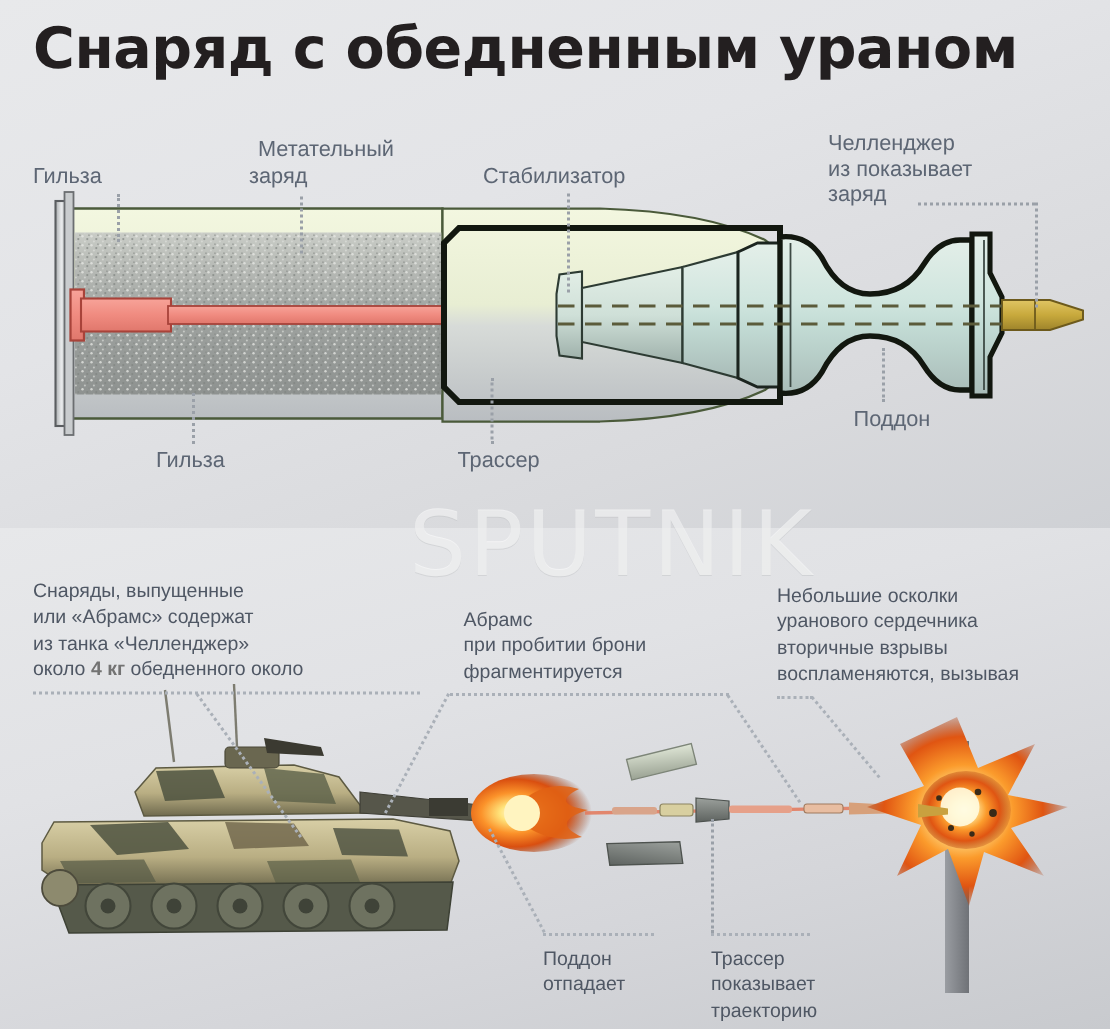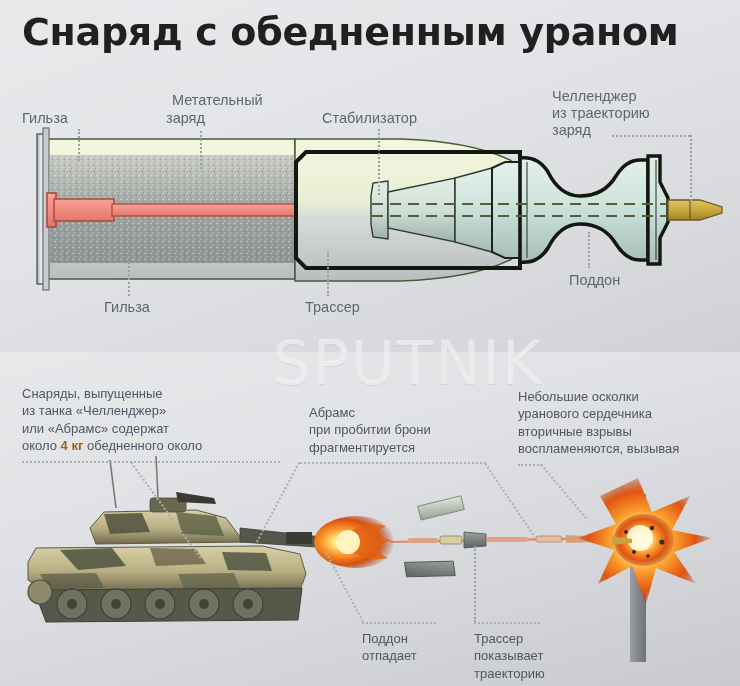--- a/index.html
+++ b/index.html
@@ -34,21 +34,21 @@
   .doth{position:absolute;height:0;border-top:2px dotted #9aa0a8;}
 
   
   .shell{position:absolute;left:0;top:120px;width:740px;height:180px;}
   svg{display:block;}
 
   
   .scene{position:absolute;left:0;top:352px;width:740px;height:334px;}
 
   .txtblk{position:absolute;color:#4f5764;font-size:13px;line-height:17.4px;}
-  .txtblk b{font-weight:700;color:#a16207;}
+  .txtblk b{font-weight:700;color:#737373;}
 
   .dotline{position:absolute;height:0;border-top:2px dotted #aab0b8;}
   .dotdiag{position:absolute;transform-origin:0 0;height:0;border-top:2px dotted #aab0b8;}
 </style>
 </head>
 <body>
 
 <div class="page">
 
   <div class="bg-top"></div>
@@ -159,21 +159,21 @@
   <div class="dotv" style="left:78px;top:129px;height:32px;"></div>
 
   <div class="lbl" style="left:172px;top:92px;">Метательный</div>
   <div class="lbl" style="left:166px;top:110px;">заряд</div>
   <div class="dotv" style="left:200px;top:131px;height:38px;"></div>
 
   <div class="lbl" style="left:322px;top:110px;">Стабилизатор</div>
   <div class="dotv" style="left:378px;top:129px;height:66px;"></div>
 
   <div class="lbl" style="left:552px;top:88px;">Челленджер</div>
-  <div class="lbl" style="left:552px;top:105px;">из траекторию</div>
+  <div class="lbl" style="left:552px;top:105px;">из показывает</div>
   <div class="lbl" style="left:552px;top:122px;">заряд</div>
   <div class="doth" style="left:612px;top:135px;width:78px;"></div>
   <div class="dotv" style="left:690px;top:135px;height:70px;"></div>
 
   <div class="lbl" style="left:104px;top:299px;">Гильза</div>
   <div class="dotv" style="left:128px;top:262px;height:34px;"></div>
 
   <div class="lbl" style="left:305px;top:299px;">Трассер</div>
   <div class="dotv" style="left:327px;top:252px;height:44px;"></div>
 
@@ -291,22 +291,22 @@
         <circle cx="626" cy="180" r="1.9" fill="#3a2a18"></circle>
       </g>
     </g>
 
     <path d="M612 184 L632 187 L632 191 L612 193 Z" fill="#c9a13f"></path>
   </svg>
   </div>
 
   <div class="txtblk" style="left:22px;top:385px;width:265px;">
     <div>Снаряды, выпущенные</div>
+    <div>или «Абрамс» содержат</div>
     <div>из танка «Челленджер»</div>
-    <div>или «Абрамс» содержат</div>
     <div><span>около </span><b>4 кг</b><span> обедненного около</span></div>
   </div>
   <div class="dotline" style="left:22px;top:461px;width:258px;"></div>
   <div class="dotdiag" style="left:132px;top:462px;width:118px;transform:rotate(54deg);"></div>
 
   <div class="txtblk" style="left:309px;top:404px;width:190px;">
     <div>Абрамс</div>
     <div>при пробитии брони</div>
     <div>фрагментируется</div>
   </div>

